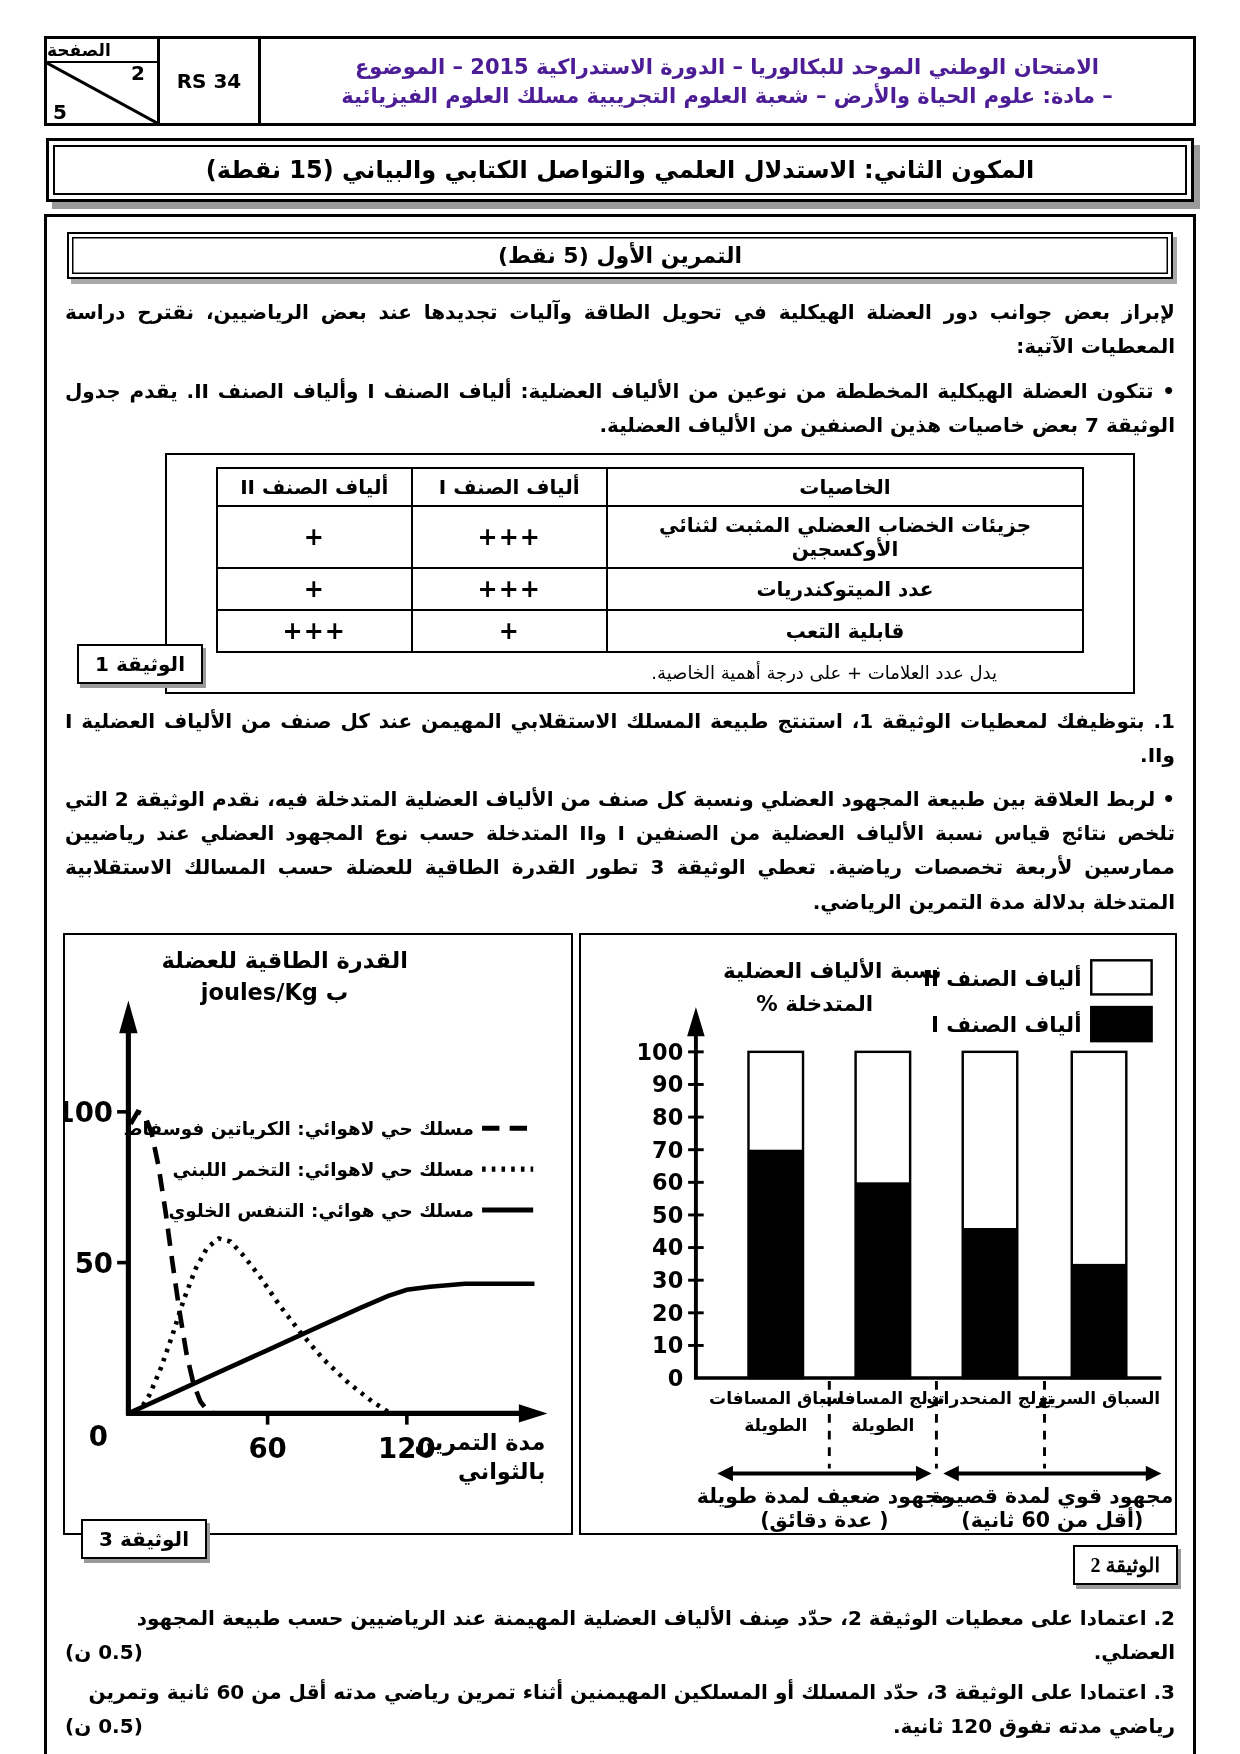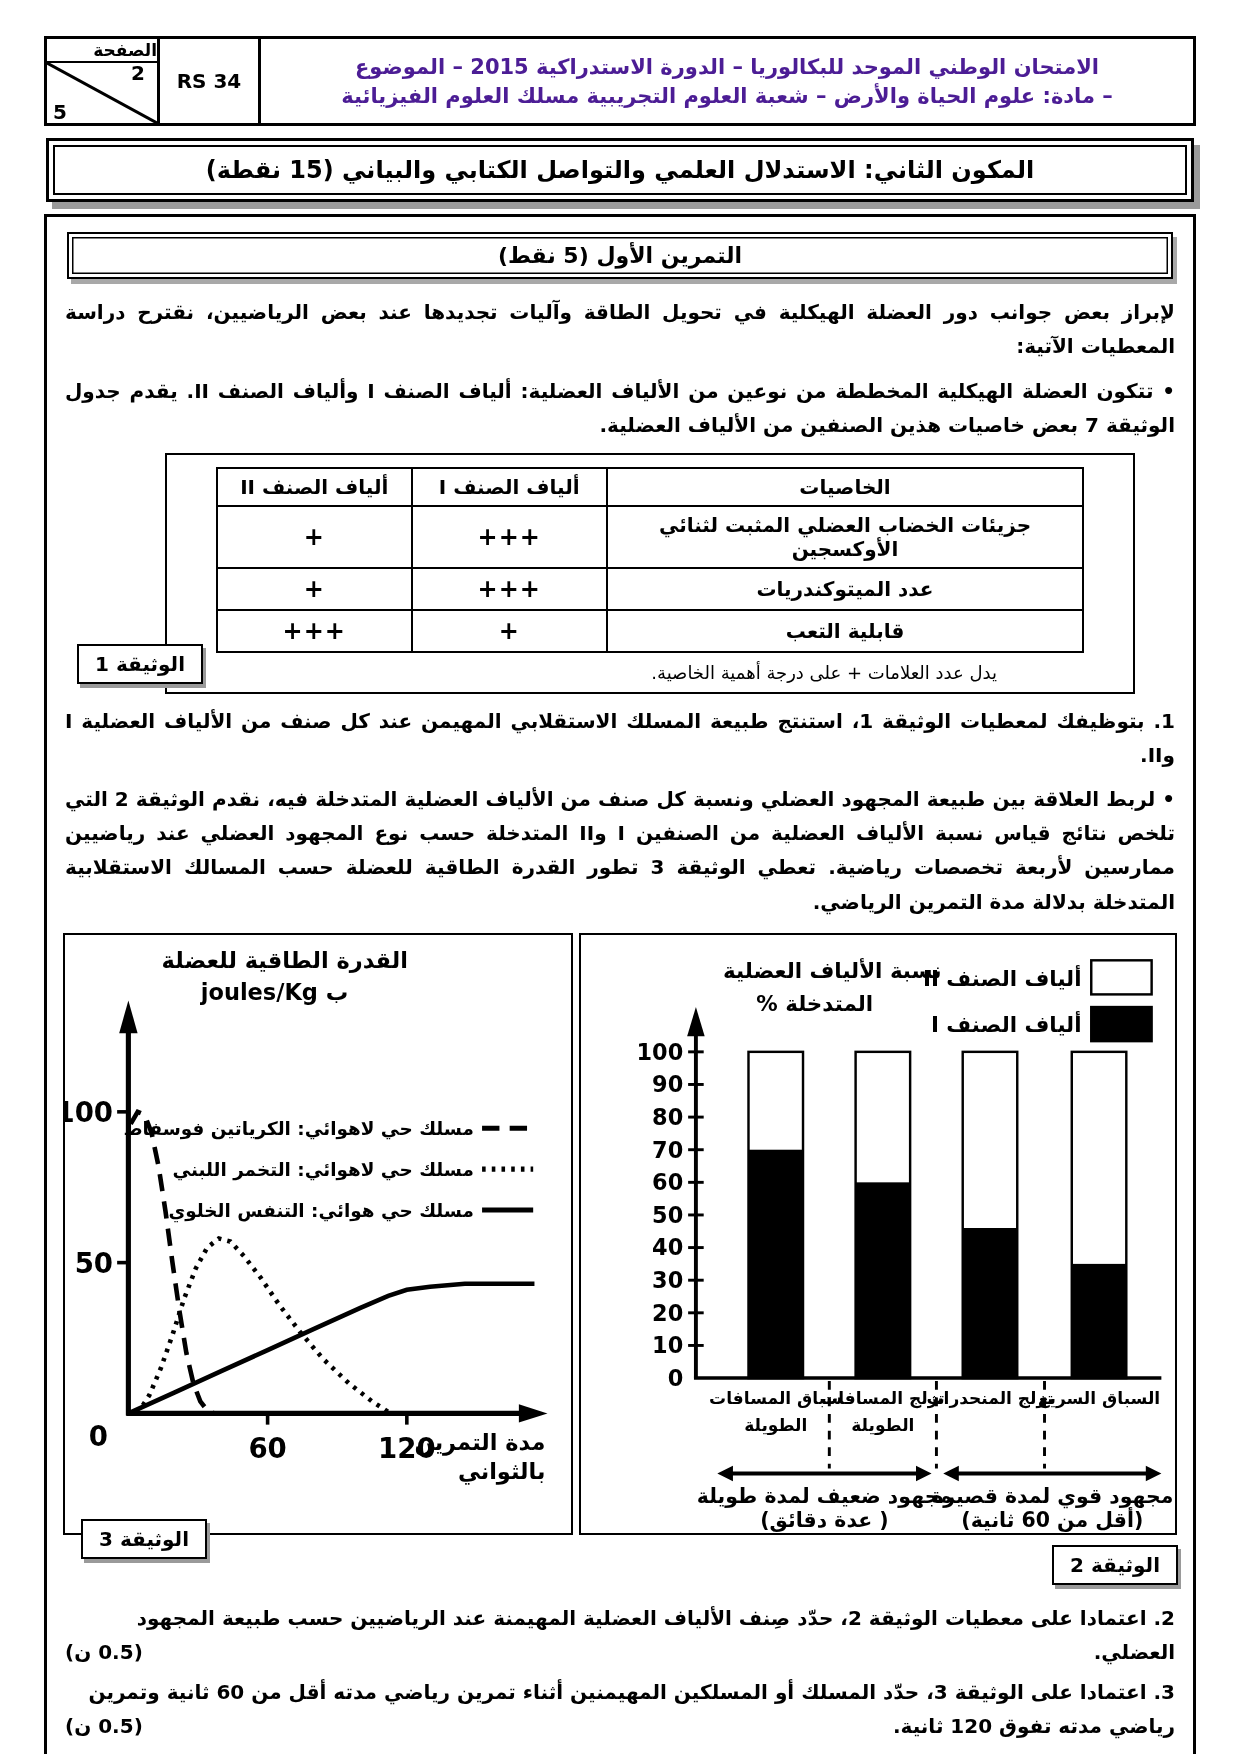--- a/index.html
+++ b/index.html
@@ -5,21 +5,21 @@
   html,body{margin:0;padding:0;background:#f2f2f2;}
   .page{width:1240px;min-height:1754px;margin:0 auto;background:#fff;box-sizing:border-box;
         padding:36px 44px 26px;direction:rtl;font-family:"DejaVu Sans",sans-serif;color:#000;}
   
   .header{display:flex;border:3px solid #000;height:84px;direction:rtl;}
   .header-main{flex:1;display:flex;flex-direction:column;justify-content:center;gap:5px;
                text-align:center;color:#4c1d95;font-weight:700;font-size:21px;padding:4px 10px;}
   .ref-box{width:98px;border-left:3px solid #000;border-right:3px solid #000;display:flex;
            align-items:center;justify-content:center;font-weight:700;font-size:20px;direction:ltr;}
   .page-box{width:110px;display:flex;flex-direction:column;}
-  .page-box-title{text-align:right;font-weight:700;font-size:17px;border-bottom:2.5px solid #000;padding:1px 0;}
+  .page-box-title{text-align:left;font-weight:700;font-size:17px;border-bottom:2.5px solid #000;padding:1px 0;}
   .page-box-diag{position:relative;flex:1;direction:ltr;}
   .page-box-diag svg{position:absolute;inset:0;width:100%;height:100%;}
   .pg-cur{position:absolute;top:-2px;right:12px;font-weight:700;font-size:20px;}
   .pg-tot{position:absolute;bottom:-1px;left:6px;font-weight:700;font-size:20px;}
   
   .section-box{margin:12px 2px;border:3px solid #000;padding:15px 10px;text-align:center;
      font-weight:700;font-size:24px;background:#fff;
      box-shadow:inset 0 0 0 4px #fff, inset 0 0 0 6px #000, 6px 7px 0 #9a9a9a;}
   .exercise-box{margin:7px 6px 16px;border:2.5px solid #000;padding:9px 8px;text-align:center;
      font-weight:700;font-size:22px;
@@ -43,21 +43,21 @@
   .q{margin:6px 4px 4px;}
   .q-line{font-size:20px;font-weight:700;line-height:1.7;text-align:justify;}
   .q-row{display:flex;justify-content:space-between;font-size:20px;font-weight:700;line-height:1.7;}
   
   .charts{display:flex;gap:6px;margin:14px 2px 66px;direction:ltr;align-items:stretch;}
   .chart-box{border:2.5px solid #000;position:relative;background:#fff;}
   .cb-left{width:46%;}
   .cb-right{width:54%;}
   .chart-box svg{display:block;width:100%;height:auto;}
   .doc3-label{position:absolute;left:16px;bottom:-26px;}
-  .doc2-label{position:absolute;right:-3px;bottom:-52px;}
+  .doc2-label{position:absolute;right:-3px;bottom:-52px;font-family:Liberation Serif, serif;}
   
   .tickB{font:700 27px "DejaVu Sans",sans-serif;}
   .tickS{font:700 23px "DejaVu Sans",sans-serif;}
   .ctitle{font:700 22px "DejaVu Sans",sans-serif;}
   .clegend{font:700 18px "DejaVu Sans",sans-serif;}
   .cat{font:700 17.5px "DejaVu Sans",sans-serif;}
   .grp{font:700 21px "DejaVu Sans",sans-serif;}
   .ar{direction:rtl;}
 </style>
 </head>

